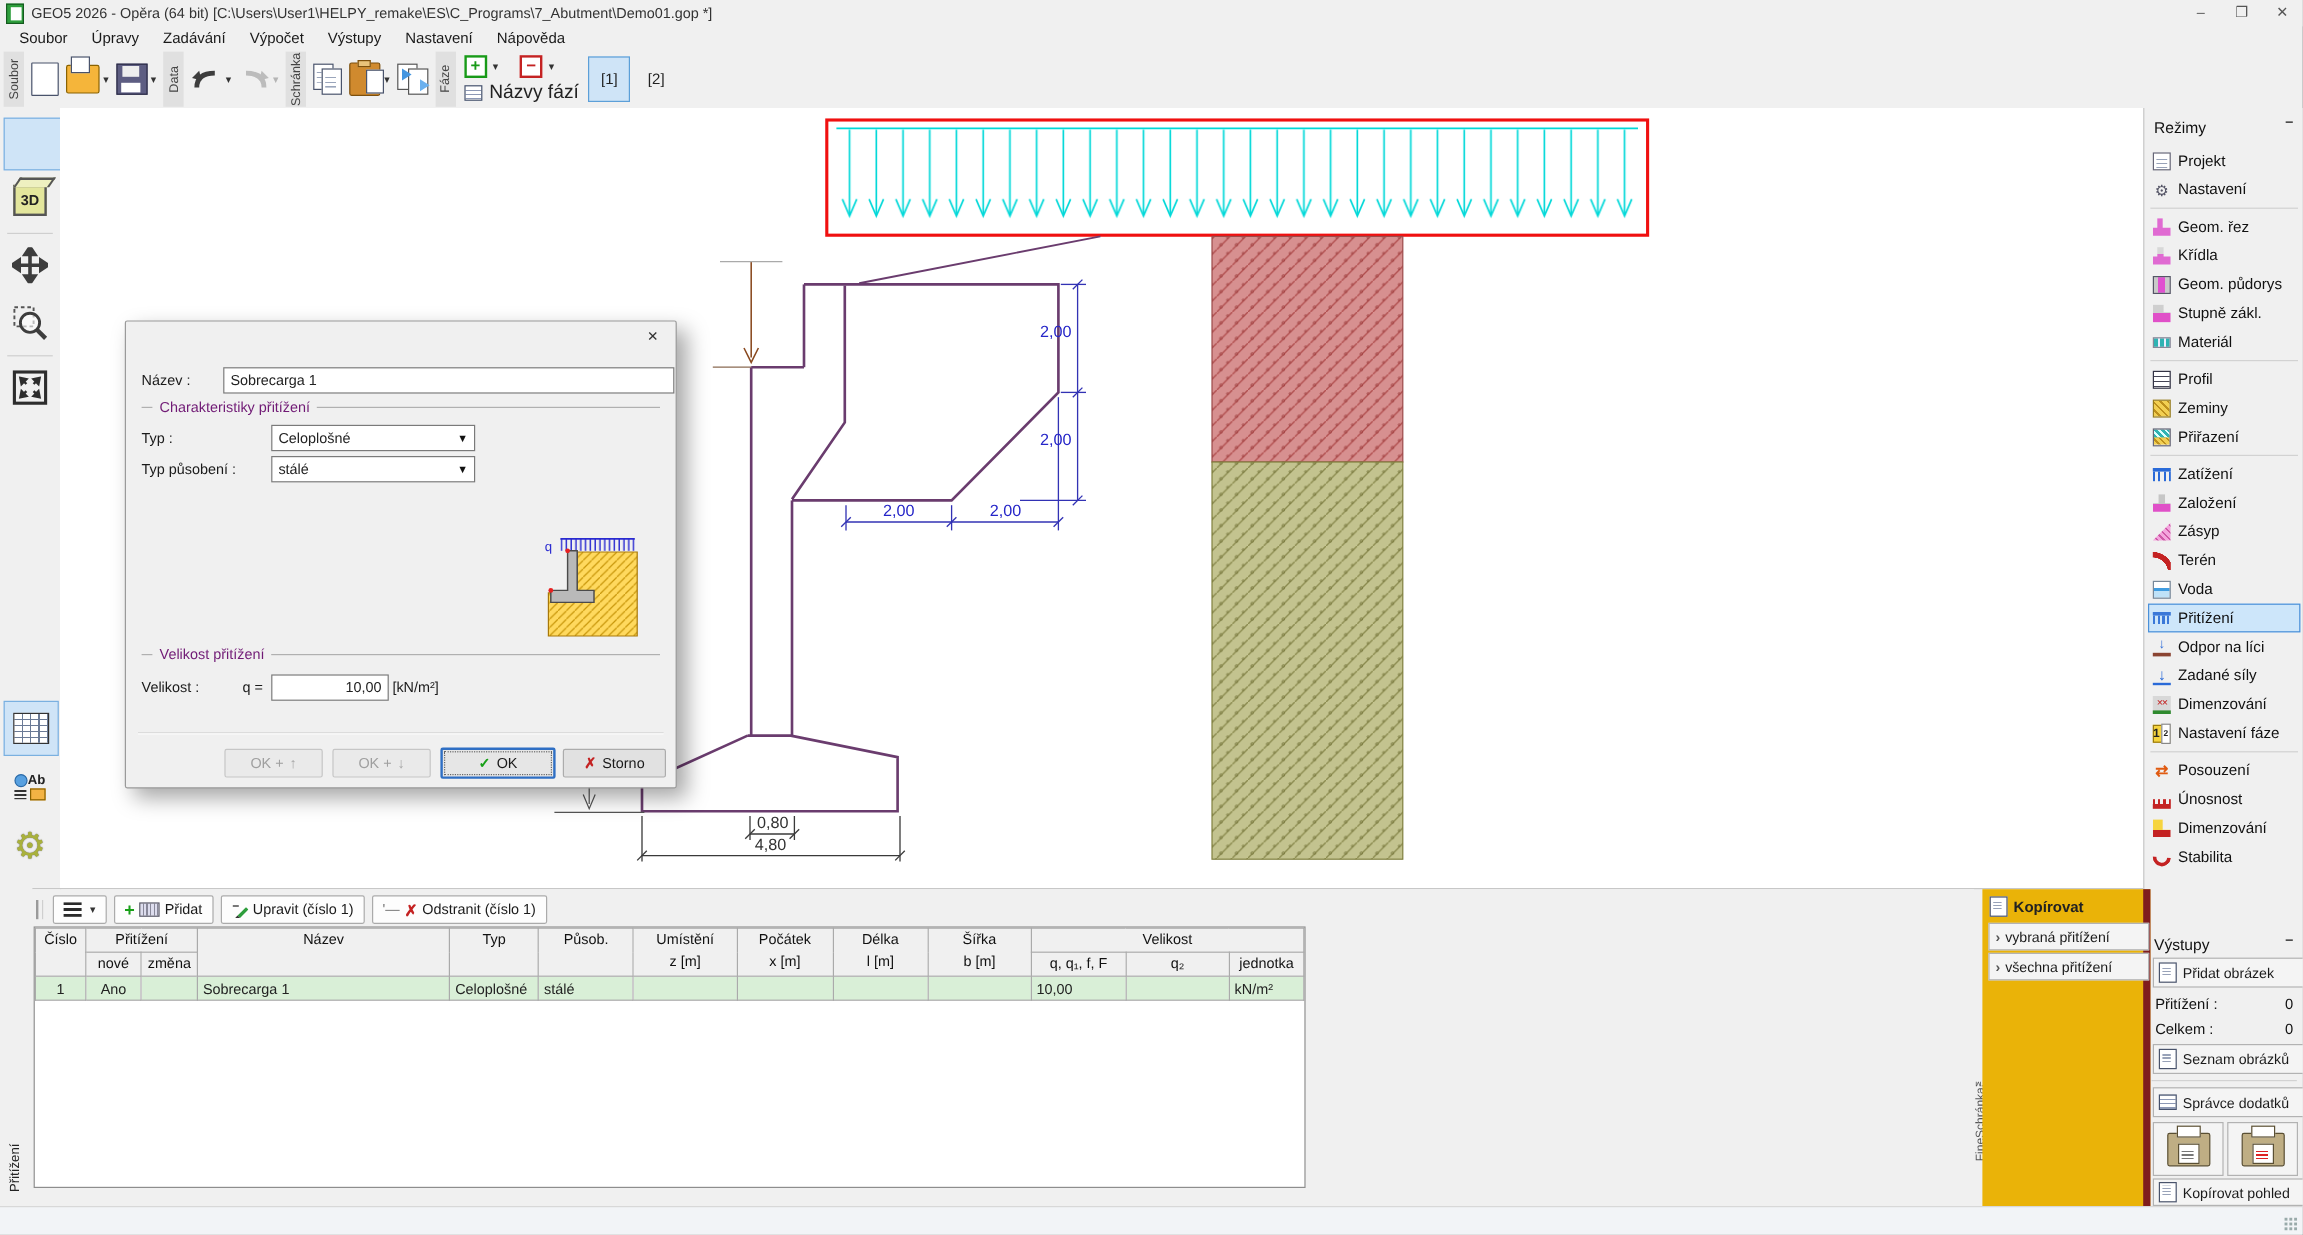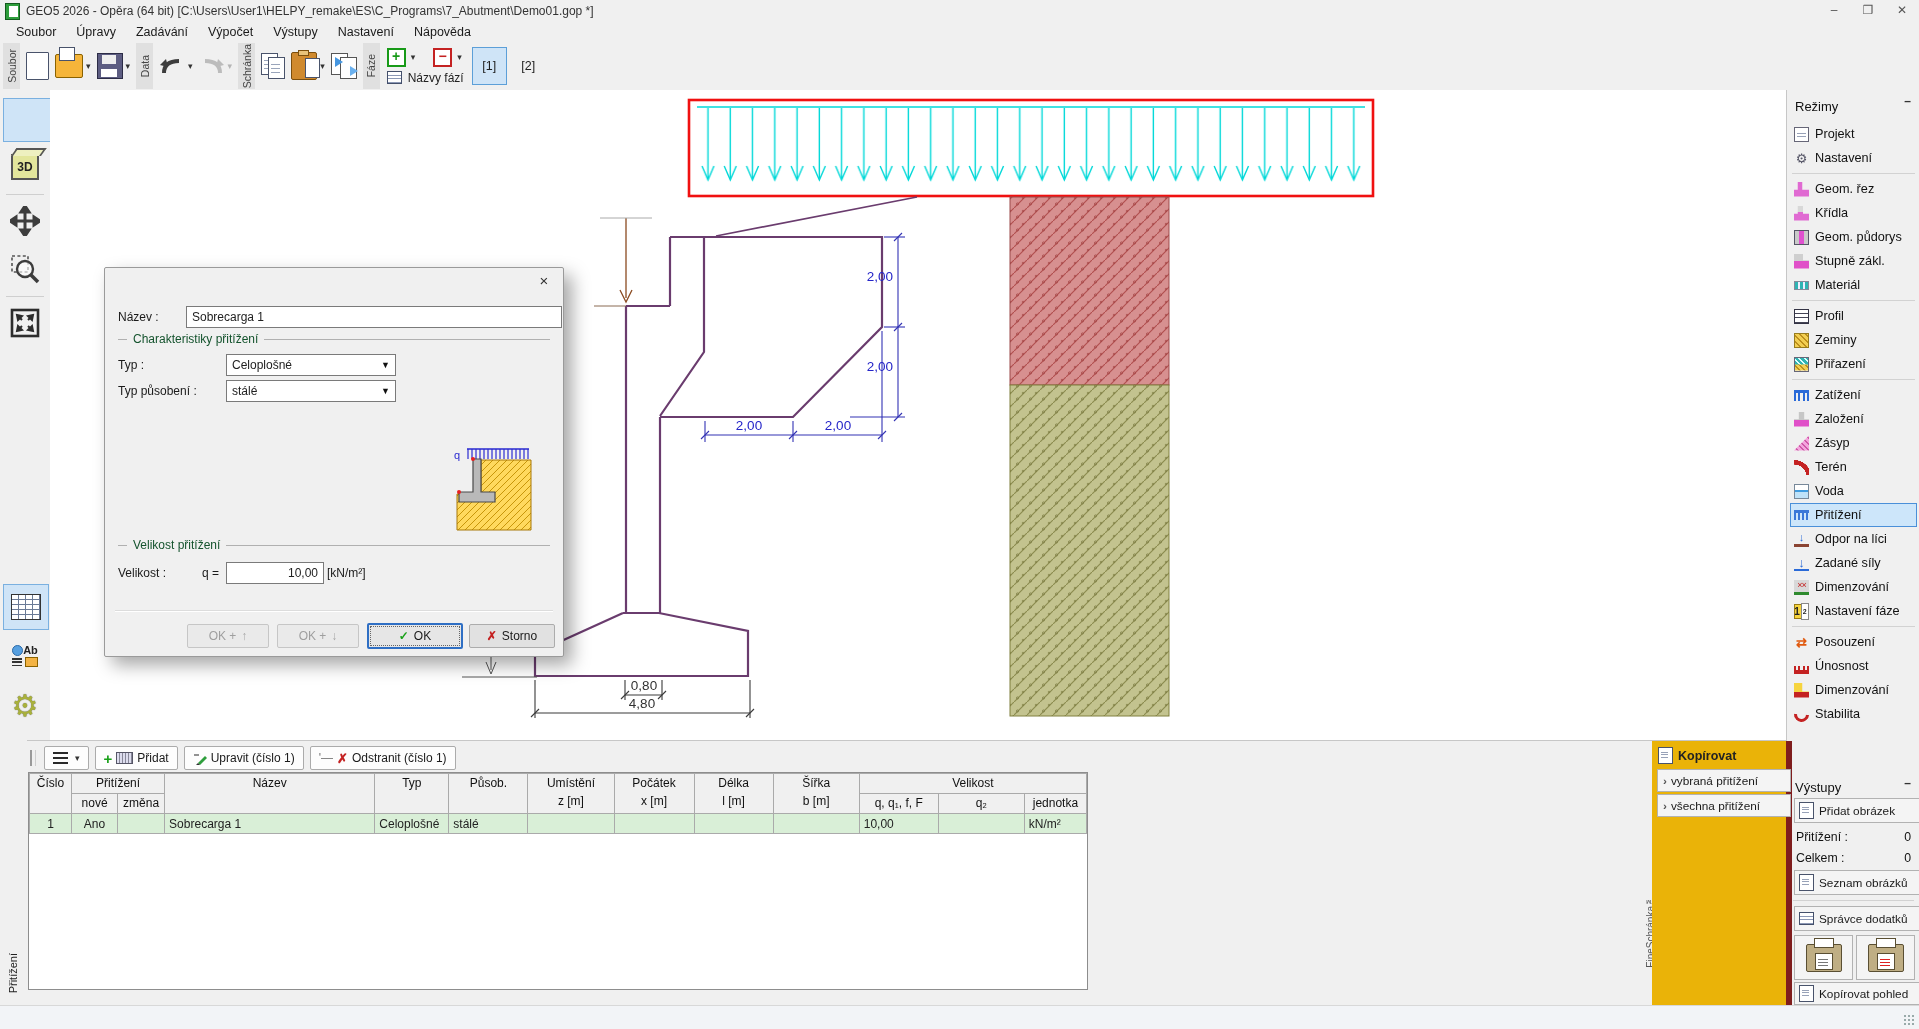--- a/index.html
+++ b/index.html
@@ -71,21 +71,21 @@
   .hdivider{position:absolute;left:0;top:740px;width:1786px;border-top:1px solid #c7c7c7;}
   
   .dialog{position:absolute;left:104px;top:267px;width:458px;height:388px;background:#f0f0f0;border:1px solid #9a9a9a;border-radius:2px;
           box-shadow:8px 8px 18px rgba(0,0,0,.35);}
   .dlg-title{position:absolute;left:0;top:0;right:0;height:27px;display:flex;align-items:center;padding-left:12px;font-size:12.5px;color:#111;border-bottom:1px solid #e0e0e0;}
   .dlg-close{position:absolute;right:6px;top:4px;width:26px;height:19px;text-align:center;font-size:15px;color:#333;line-height:18px;}
   .dlg-label{position:absolute;font-size:12px;color:#1a1a1a;}
   .dlg-input{position:absolute;background:#fff;border:1px solid #7a7a7a;font-size:12px;padding:0 5px;display:flex;align-items:center;}
   .dlg-select{position:absolute;background:#fff;border:1px solid #7a7a7a;font-size:12px;padding:0 5px;display:flex;align-items:center;}
   .dlg-select .sc{margin-left:auto;font-size:9px;color:#111;}
-  .grp{position:absolute;display:flex;align-items:center;gap:6px;font-size:12px;color:#14532d;}
+  .grp{position:absolute;display:flex;align-items:center;gap:6px;font-size:12px;color:#701a75;}
   .grp::before{content:"";width:9px;border-top:1px solid #b0b0b0;}
   .grp::after{content:"";flex:1 0 10px;border-top:1px solid #b0b0b0;}
   .dlg-hr{position:absolute;left:10px;right:10px;border-top:1px solid #dcdcdc;box-shadow:0 1px 0 #fff;}
   .dbtn{position:absolute;height:22px;background:#e1e1e1;border:1px solid #acacac;display:flex;align-items:center;justify-content:center;gap:5px;font-size:12px;color:#1a1a1a;border-radius:2px;}
   .dbtn.dis{color:#9f9f9f;background:#eaeaea;border-color:#c6c6c6;}
   .dbtn.focus{border:2px solid #2f6fc4;background:#e6e6e6;outline:1px dotted #666;outline-offset:-4px;}
   .ck{color:#18a018;font-weight:bold;}
   .xx{color:#c42222;font-weight:bold;}
   .arr.dis{color:#a8a8a8;font-weight:bold;}
   
@@ -249,21 +249,21 @@
     <span class="fazecol">
       <span class="fazerow">
         <span class="pm">+</span>
           <span class="caret">▾</span>
         <span style="width:14px;"></span>
         <span class="pm red">−</span>
           <span class="caret">▾</span>
       </span>
       <span class="fazerow">
         <span class="gridico"></span>
-        <span style="font-size:12px;">Názvy fází</span>
+        <span style="font-size:16px;">Názvy fází</span>
       </span>
     </span>
     <span class="phasetab sel">[1]</span>
     <span class="phasetab">[2]</span>
   </div>
 
   <div class="lbar">
     <div class="lbtn sel" style="top:8px;padding-left:48px;">
         <span class="sq2d">2D</span>
       </div>

